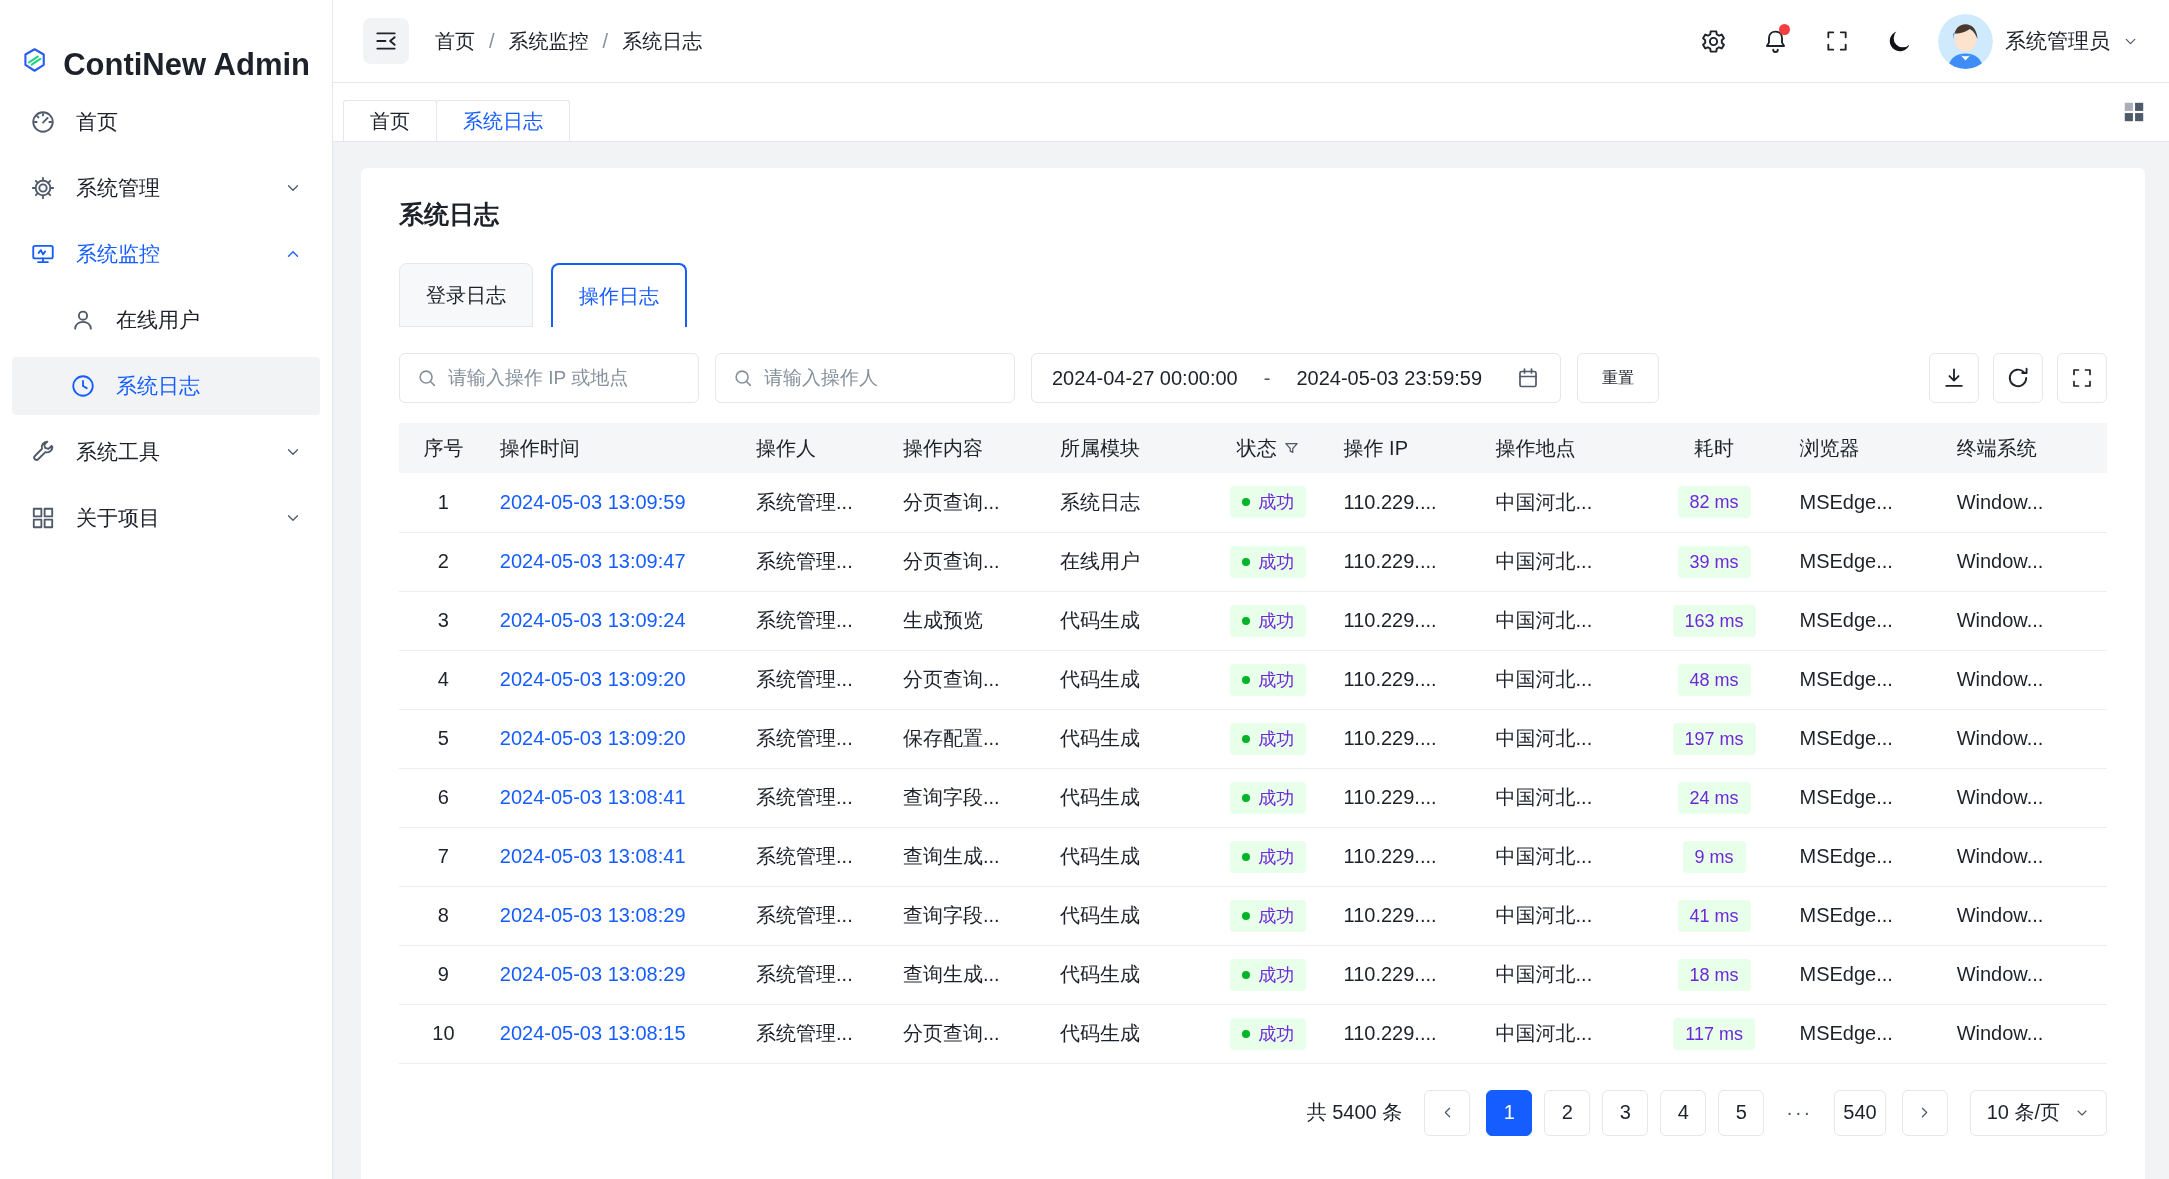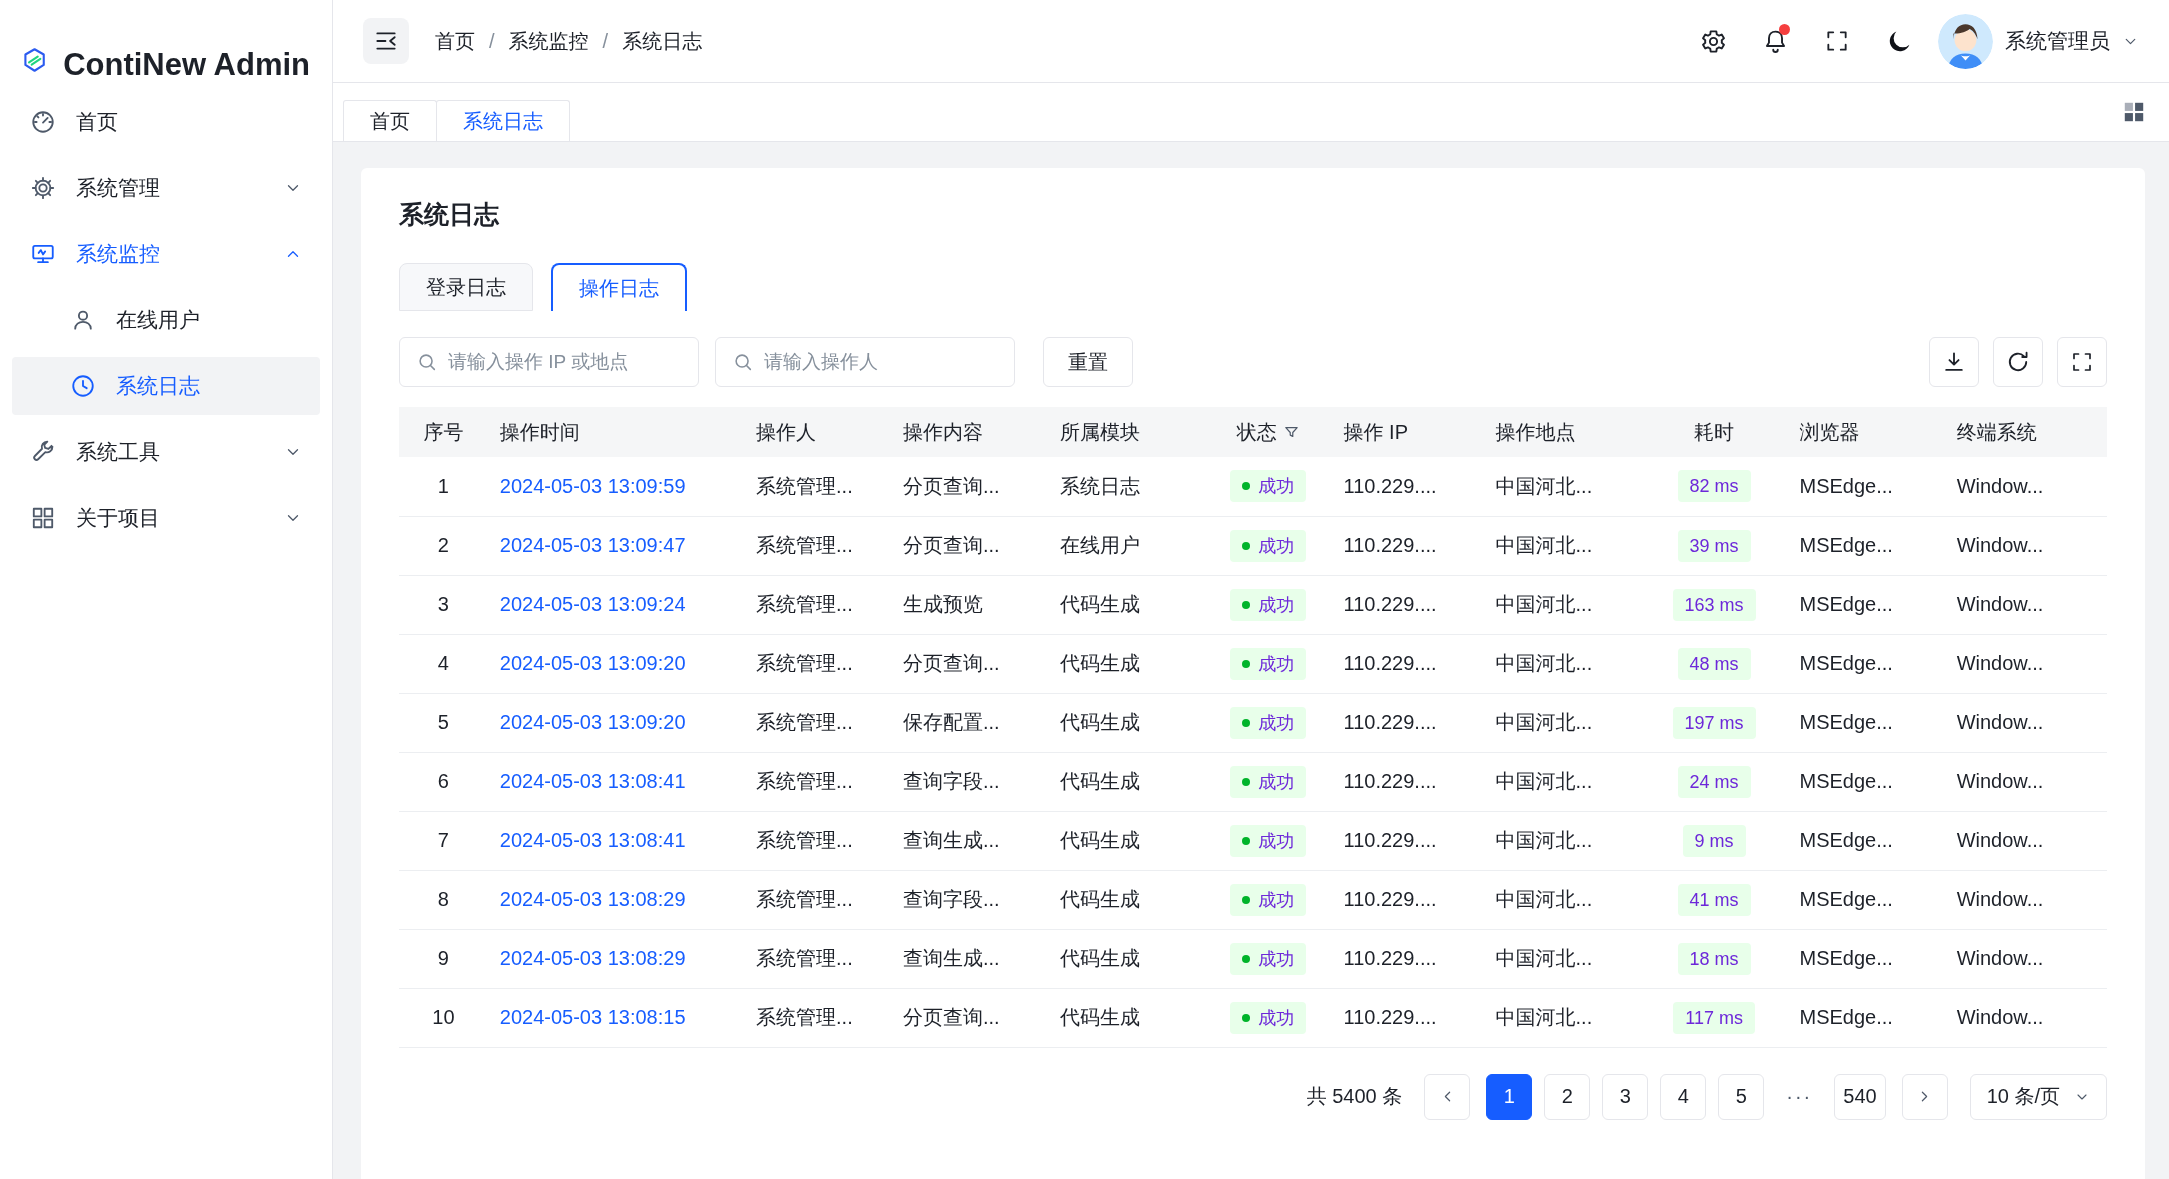--- a/index.html
+++ b/index.html
@@ -45,33 +45,33 @@
   .pagetab { height:41px; padding:0 26px; display:flex; align-items:center; background:#fff; border:1px solid #e5e6eb; border-bottom:none; font-size:20px; color:#1d2129; cursor:pointer; margin-right:-1px; border-radius:3px 3px 0 0; }
   .pagetab.active { color:#165dff; }
   .tabstrip-right { position:absolute; right:22px; top:0; height:100%; display:flex; align-items:center; }
 
   
   .content { flex:1; background:#f2f3f5; padding:26px 24px 0 28px; overflow:hidden; }
   .card { background:#fff; border-radius:6px; height:110%; padding:30px 38px; }
   .card-title { font-size:25px; font-weight:bold; color:#1d2129; margin-bottom:32px; }
 
   .card-tabs { display:flex; gap:18px; }
-  .ctab { height:48px; padding:0 26px; display:flex; align-items:center; font-size:20px; border-radius:8px 8px 0 0; cursor:pointer; }
+  .ctab { height:64px; padding:0 26px; display:flex; align-items:center; font-size:20px; border-radius:8px 8px 0 0; cursor:pointer; }
   .ctab.inactive { border:1px solid #e5e6eb; background:#f7f8fa; color:#1d2129; }
   .ctab.active { border:2px solid #165dff; border-bottom:none; background:#fff; color:#165dff; }
 
   
   .filters { margin-top:26px; display:flex; align-items:center; gap:16px; }
   .f-input { width:300px; height:50px; border:1px solid #e5e6eb; border-radius:6px; background:#fff; display:flex; align-items:center; gap:10px; padding:0 16px; color:#86909c; }
   .f-input input { border:none; outline:none; flex:1; font-size:19px; font-family:inherit; color:#1d2129; background:transparent; min-width:0; }
   .f-input input::placeholder { color:#86909c; }
   .daterange { height:50px; border:1px solid #e5e6eb; border-radius:6px; background:#fff; display:flex; align-items:center; gap:26px; padding:0 20px; font-size:20px; color:#1d2129; cursor:pointer; }
   .daterange .dsep { color:#4e5969; }
   .daterange .cal { color:#4e5969; margin-left:8px; }
-  .reset-btn { height:50px; padding:0 24px; border:1px solid #e5e6eb; border-radius:6px; background:#fff; font-size:20px; font-family:inherit; color:#1d2129; cursor:pointer; margin-left:12px; }
+  .reset-btn { height:50px; padding:0 24px; border:1px solid #e5e6eb; border-radius:6px; background:#fff; font-size:16px; font-family:inherit; color:#1d2129; cursor:pointer; margin-left:0; }
   .filter-actions { margin-left:auto; display:flex; gap:14px; }
   .sq-btn { width:50px; height:50px; border:1px solid #e5e6eb; border-radius:6px; background:#fff; display:flex; align-items:center; justify-content:center; color:#1d2129; cursor:pointer; }
 
   
   table.log { width:100%; border-collapse:collapse; margin-top:20px; font-size:20px; }
   table.log th { background:#f5f6f7; height:50px; font-weight:normal; color:#1d2129; text-align:left; padding:0 12px; white-space:nowrap; }
   table.log td { height:59px; border-bottom:1px solid #eceef1; padding:0 12px; color:#1d2129; white-space:nowrap; }
   table.log th.c, table.log td.c { text-align:center; }
   .th-inner { display:inline-flex; align-items:center; gap:6px; }
   .funnel { color:#4e5969; }
@@ -274,20 +274,29 @@
               </svg>
             <input placeholder="请输入操作 IP 或地点" style="">
           </label>
           <label class="f-input">
             <svg class="ic" width="22" height="22" viewBox="0 0 24 24">
                 <circle cx="11" cy="11" r="6.5"></circle>
                 <path d="M15.8 15.8L20 20"></path>
               </svg>
             <input placeholder="请输入操作人" style="">
           </label>
+          <div class="daterange">
+            <span>2024-04-27 00:00:00</span>
+            <span class="dsep">-</span>
+            <span>2024-05-03 23:59:59</span>
+            <svg class="ic cal" width="24" height="24" viewBox="0 0 24 24">
+                <rect x="4" y="5.5" width="16" height="15" rx="1.5"></rect>
+                <path d="M4 10.5h16M8.5 3v4M15.5 3v4"></path>
+              </svg>
+          </div>
           <button class="reset-btn">重置</button>
           <div class="filter-actions">
             <button class="sq-btn">
               <svg class="ic" width="26" height="26" viewBox="0 0 24 24">
                   <path d="M12 4v10M7.8 10.2l4.2 4.2 4.2-4.2M4.8 19.3h14.4"></path>
                 </svg>
             </button>
             <button class="sq-btn">
               <svg class="ic" width="26" height="26" viewBox="0 0 24 24">
                   <path d="M19.6 12a7.6 7.6 0 1 1-2.2-5.4"></path>

